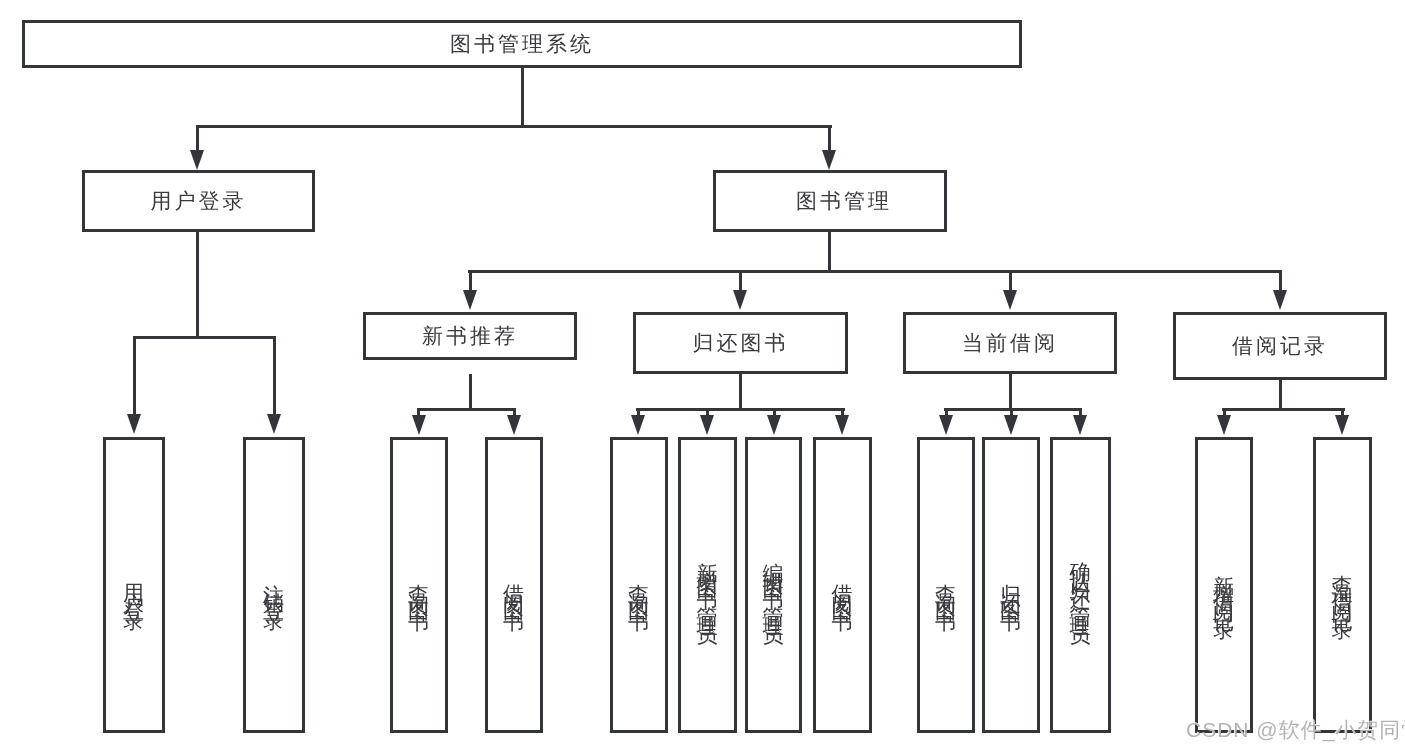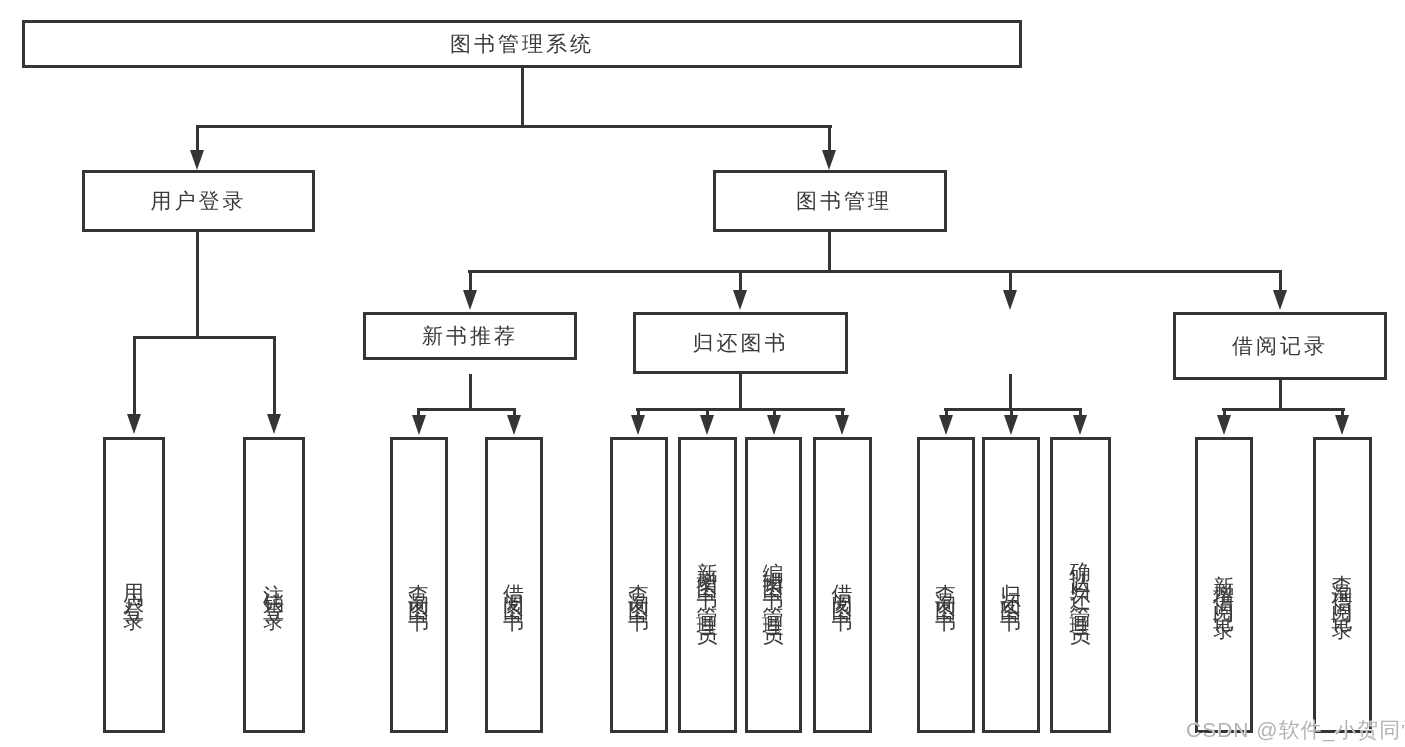--- a/index.html
+++ b/index.html
@@ -45,20 +45,21 @@
 
 <div id="stage">
 
   <div class="box" style="left:22px;top:20px;width:1000px;height:48px;">图书管理系统</div>
 
   <div class="box" style="left:82px;top:170px;width:233px;height:62px;">用户登录</div>
   <div class="box" style="left:713px;top:170px;width:234px;height:62px;padding-left:28px;">图书管理</div>
 
   <div class="box" style="left:363px;top:312px;width:214px;height:48px;">新书推荐</div>
   <div class="box" style="left:633px;top:312px;width:215px;height:62px;">归还图书</div>
+  <div class="box" style="left:903px;top:312px;width:214px;height:62px;">当前借阅</div>
   <div class="box" style="left:1173px;top:312px;width:214px;height:68px;">借阅记录</div>
 
   <div class="box leaf" style="left:103px;top:437px;width:62px;height:296px;">
     <span class="vtxt">用户登录</span>
     </div>
   <div class="box leaf" style="left:243px;top:437px;width:62px;height:296px;">
     <span class="vtxt">注销登录</span>
     </div>
 
   <div class="box leaf" style="left:390px;top:437px;width:58px;height:296px;">

